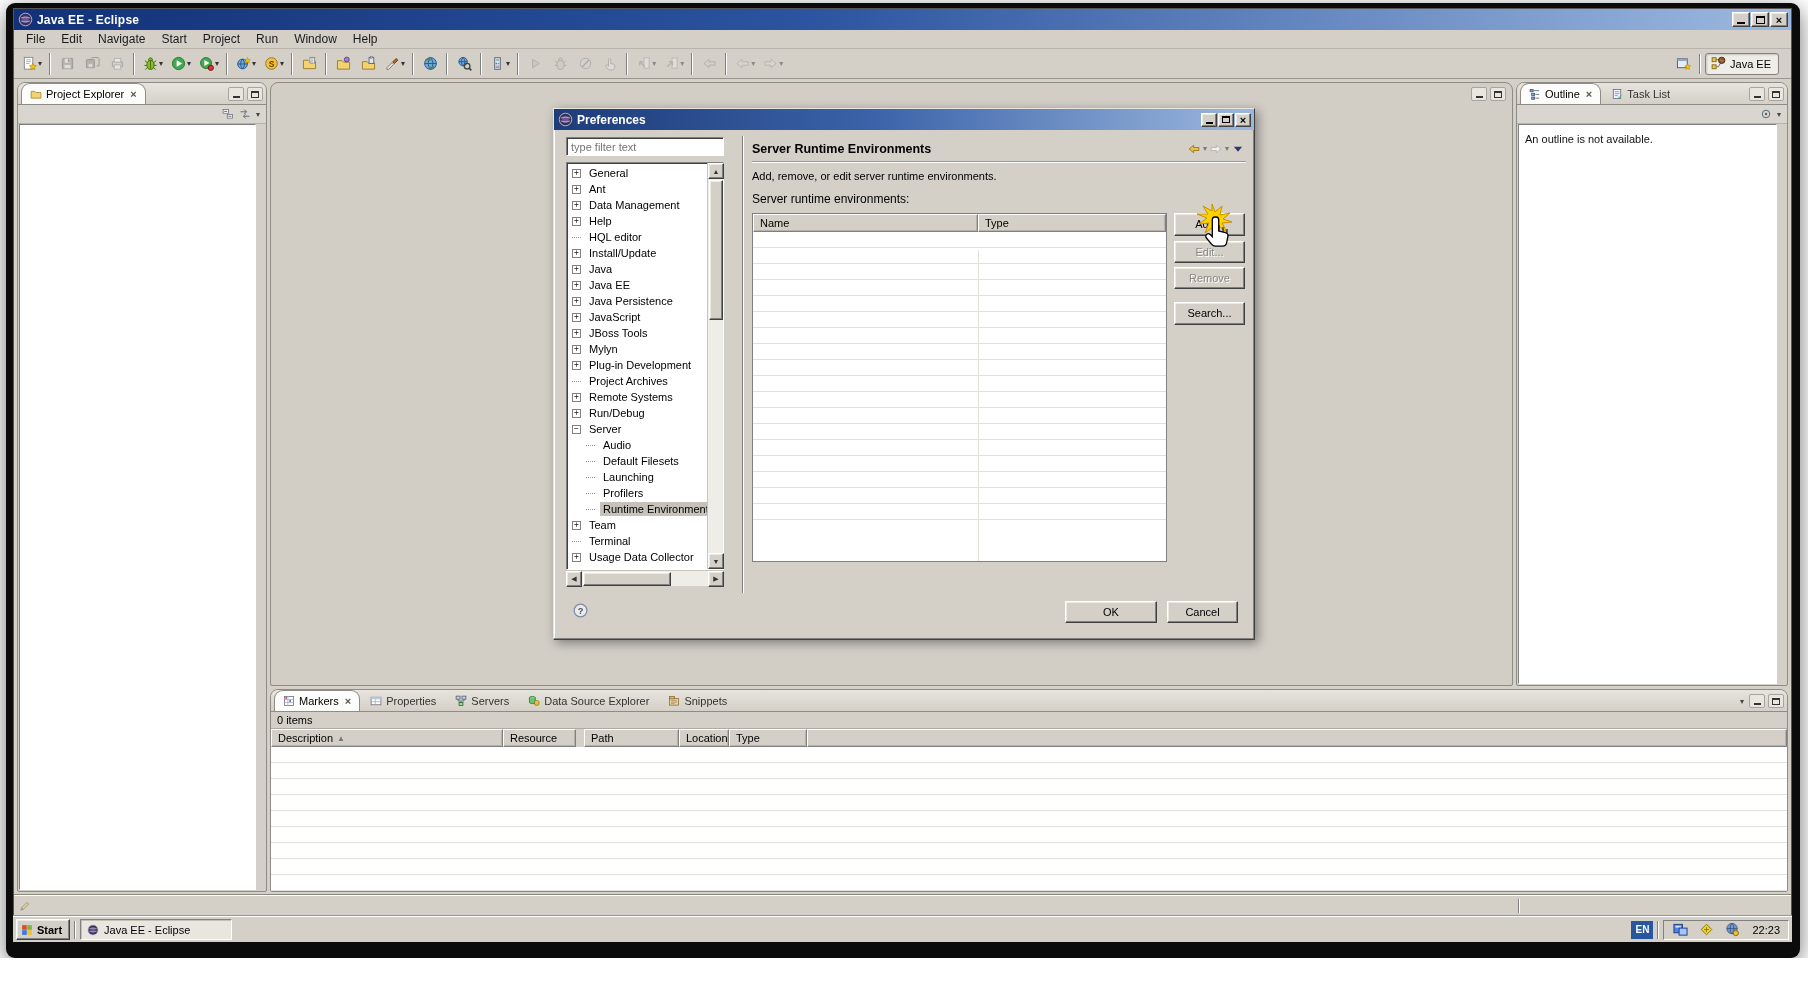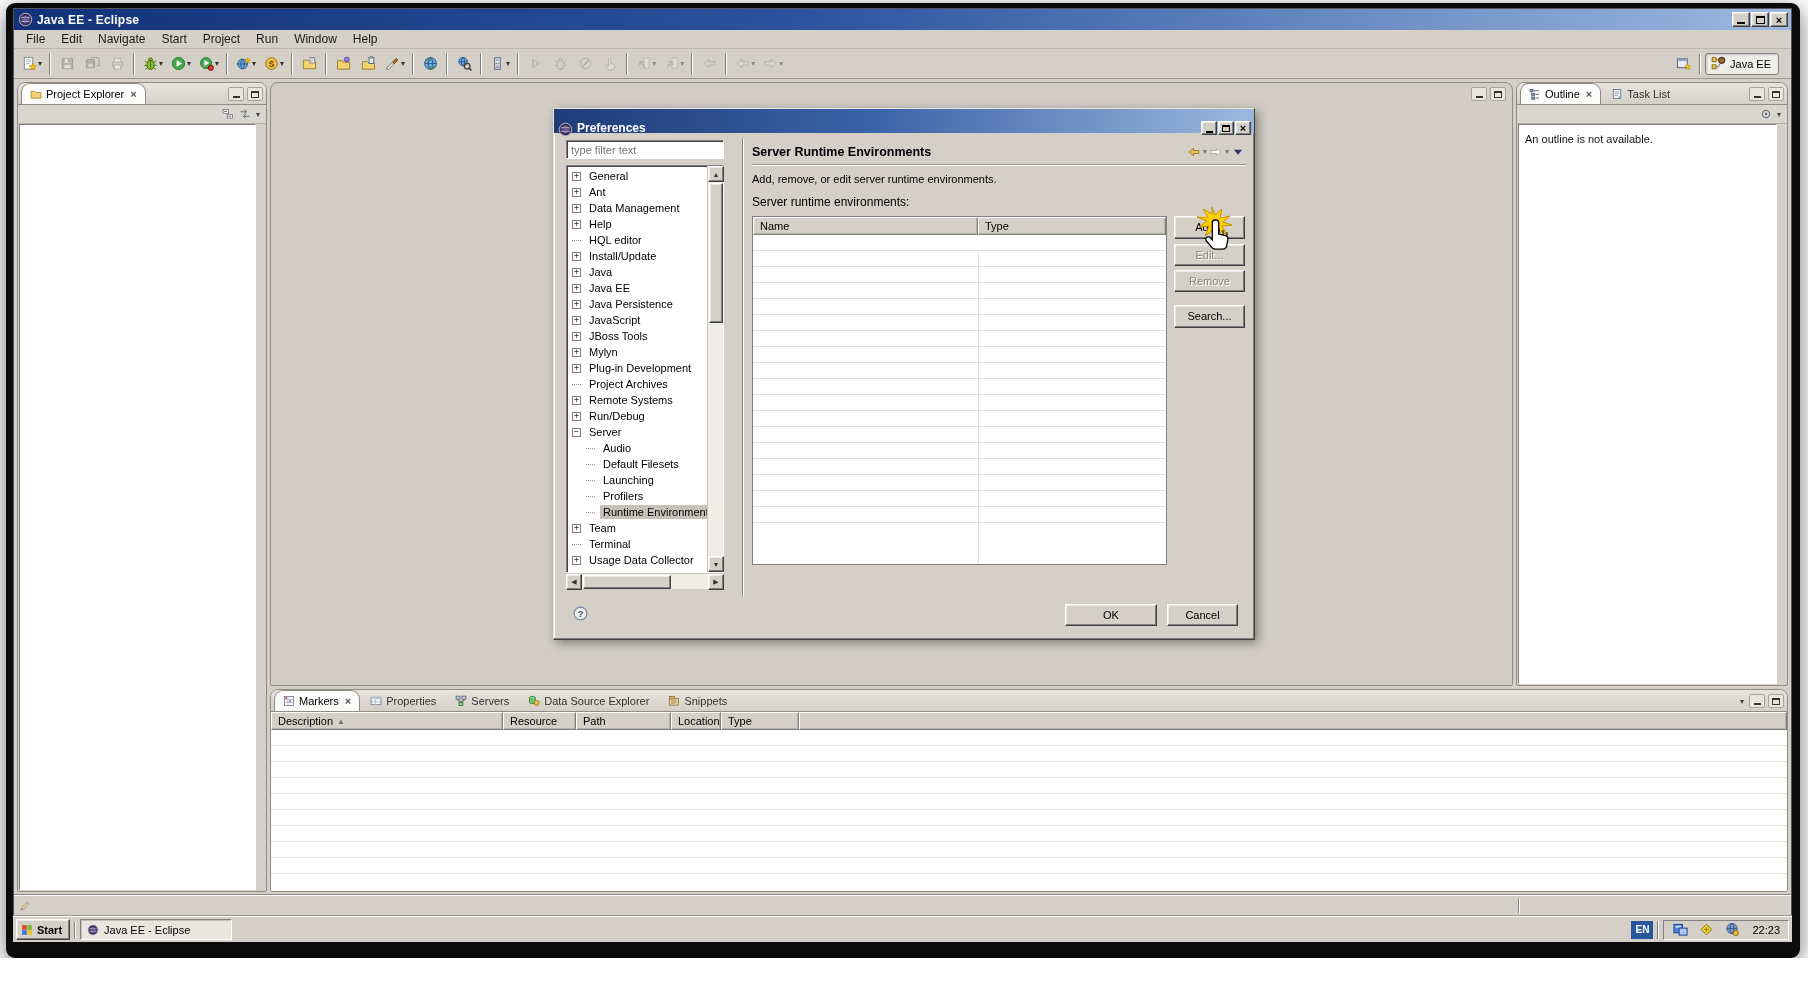--- a/index.html
+++ b/index.html
@@ -64,21 +64,21 @@
   .gh-cell{display:flex;align-items:center;gap:4px;padding:0 6px;font-size:11px;border:1px solid;border-color:#fff #808080 #808080 #fff;box-shadow:inset -1px -1px 0 #b5b2aa;overflow:hidden;white-space:nowrap}
   .sort-arrow{font-size:8px;color:#777}
   .grid-body{background:#fff;position:relative;flex:1}
   .grid-row{height:16px;border-bottom:1px solid #e2e0da}
 
   .statusbar{height:20px;display:flex;align-items:center;gap:6px;padding:0 5px;border-top:1px solid #fff;box-shadow:0 -1px 0 #8a877f}
   .status-cell{height:16px;display:flex;align-items:center;padding:0 4px}
 
   
   .dialog{position:absolute;left:540px;top:100px;width:702px;height:532px;background:#d4d0c8;border:1px solid;border-color:#e8e5de #404040 #404040 #e8e5de;box-shadow:inset -1px -1px 0 #808080,inset 1px 1px 0 #fff,3px 3px 10px rgba(0,0,0,.4);z-index:50}
-  .dlg-title{height:21px;display:flex;gap:4px;padding:12px 3px;background:linear-gradient(90deg,#1e3c78 0%,#3a62a8 45%,#9cb8de 100%)}
+  .dlg-title{height:21px;display:flex;align-items:center;gap:4px;padding:0 3px;background:linear-gradient(90deg,#1e3c78 0%,#3a62a8 45%,#9cb8de 100%)}
   .dlg-title .title{color:#fff;font-weight:bold;font-size:12px}
   .dlg-body{position:relative;height:509px}
   .dlg-filter{position:absolute;left:12px;top:7px;width:158px;height:19px;border:1px solid;border-color:#808080 #fff #fff #808080;box-shadow:inset 1px 1px 0 #404040;background:#fff;font-family:"Liberation Sans",sans-serif;font-size:11px;color:#757575;padding:0 4px;outline:none}
   .dlg-tree{position:absolute;left:12px;top:32px;width:158px;height:424px;display:flex;flex-direction:column}
   .tree-scroll-wrap{flex:1;display:flex;min-height:0;border:1px solid;border-color:#808080 #fff #fff #808080;box-shadow:inset 1px 1px 0 #404040;background:#fff}
   .tree-view{flex:1;overflow:hidden;padding-top:2px}
   .tree-row{height:16px;display:flex;align-items:center;white-space:nowrap;font-size:11px}
   .expander{width:9px;height:9px;display:inline-flex;align-items:center;justify-content:center;border:1px solid #848078;background:#fff;font:8px/8px "DejaVu Sans Mono",monospace;color:#222;margin-right:5px;flex:0 0 auto}
   .expander.leaf{border:none;background:none;width:9px;height:0;border-top:1px dotted #9a968e;margin-right:5px}
   .tree-label{padding:1px 3px}
@@ -587,29 +587,30 @@
                 <span class="panel-btns">
               <span style="font-size:8px;color:#444;margin-right:2px">▾</span>
               <span class="mini-btn">
                     <span class="mini-min"></span>
                   </span>
               <span class="mini-btn">
                     <span class="mini-max"></span>
                   </span>
             </span>
           </div>
+          <div class="count-row">0 items</div>
           <div class="grid-header" id="markers-header">
                 <div class="gh-cell" style="width: 232px;">
                   <span>Description</span>
                   <span class="sort-arrow">▲</span>
                 </div>
                 <div class="gh-cell" style="width: 73px;">
                   <span>Resource</span>
                 </div>
-                <div class="gh-cell" style="width: 95px;">
+                <div class="gh-cell" style="width: 95px; margin-left: 8px;">
                   <span>Path</span>
                 </div>
                 <div class="gh-cell" style="width: 50px;">
                   <span>Location</span>
                 </div>
                 <div class="gh-cell" style="width: 78px;">
                   <span>Type</span>
                 </div>
                 <div class="gh-cell" style="flex: 1 1 0%;"></div>
               </div>

